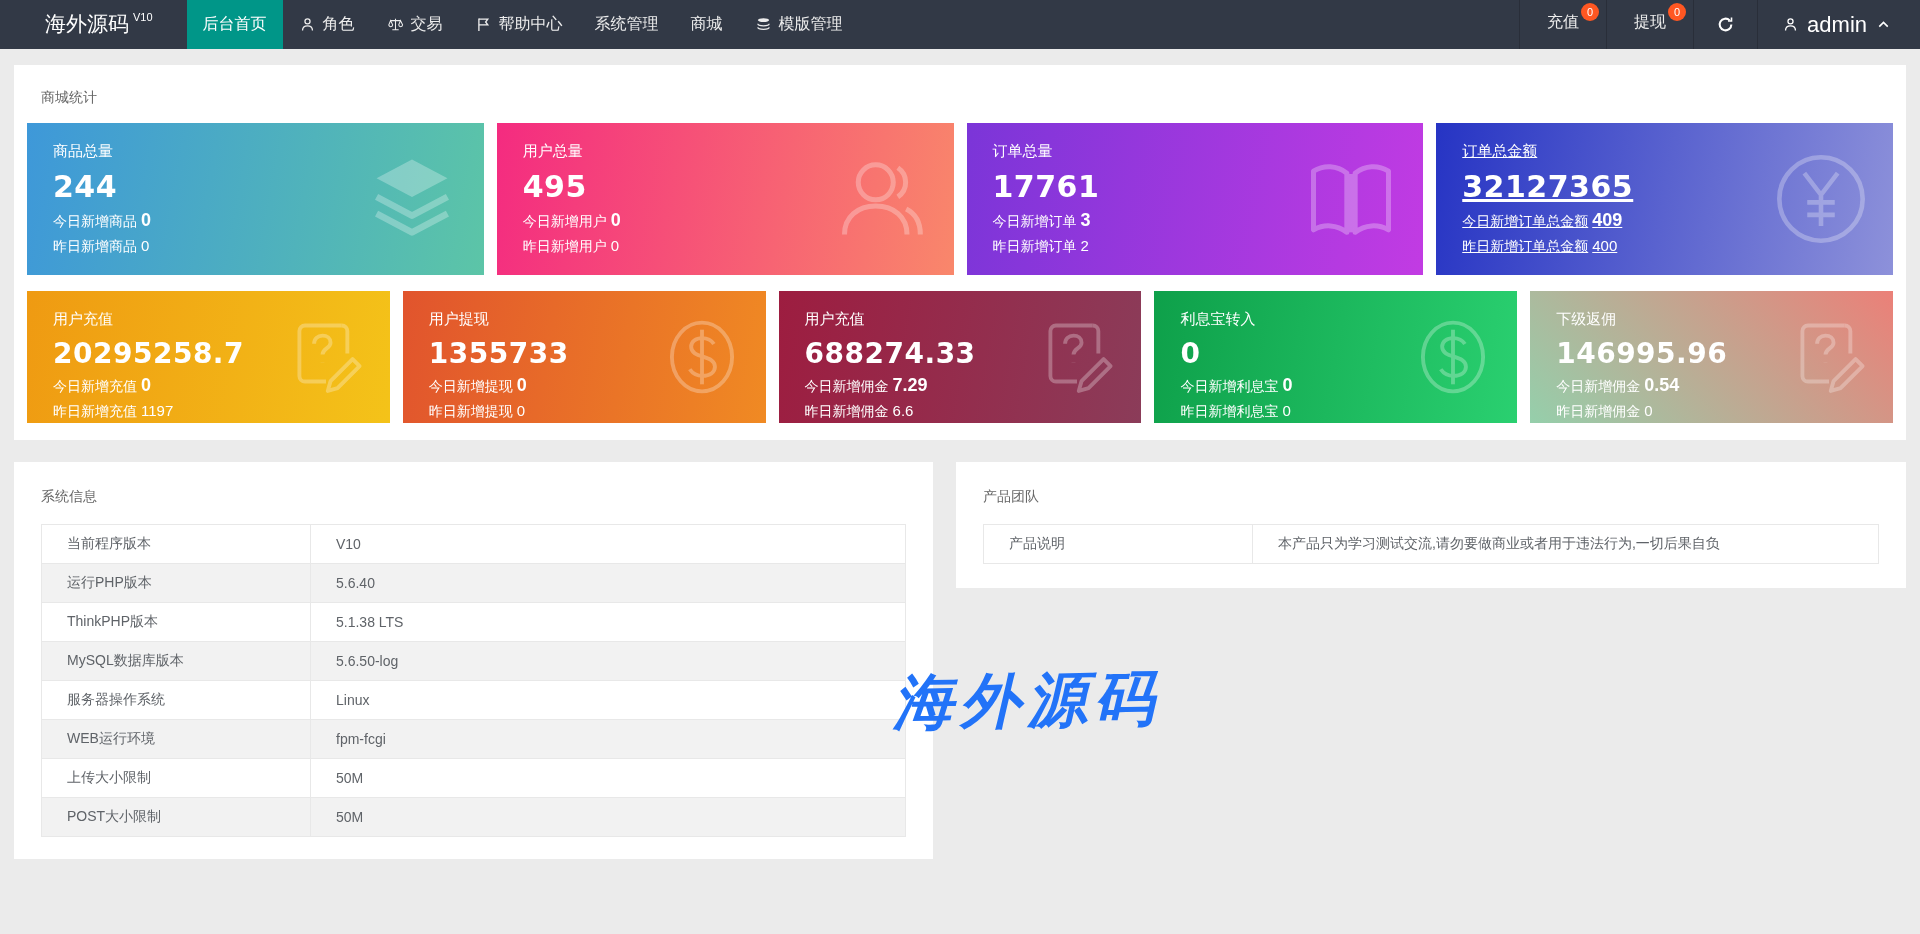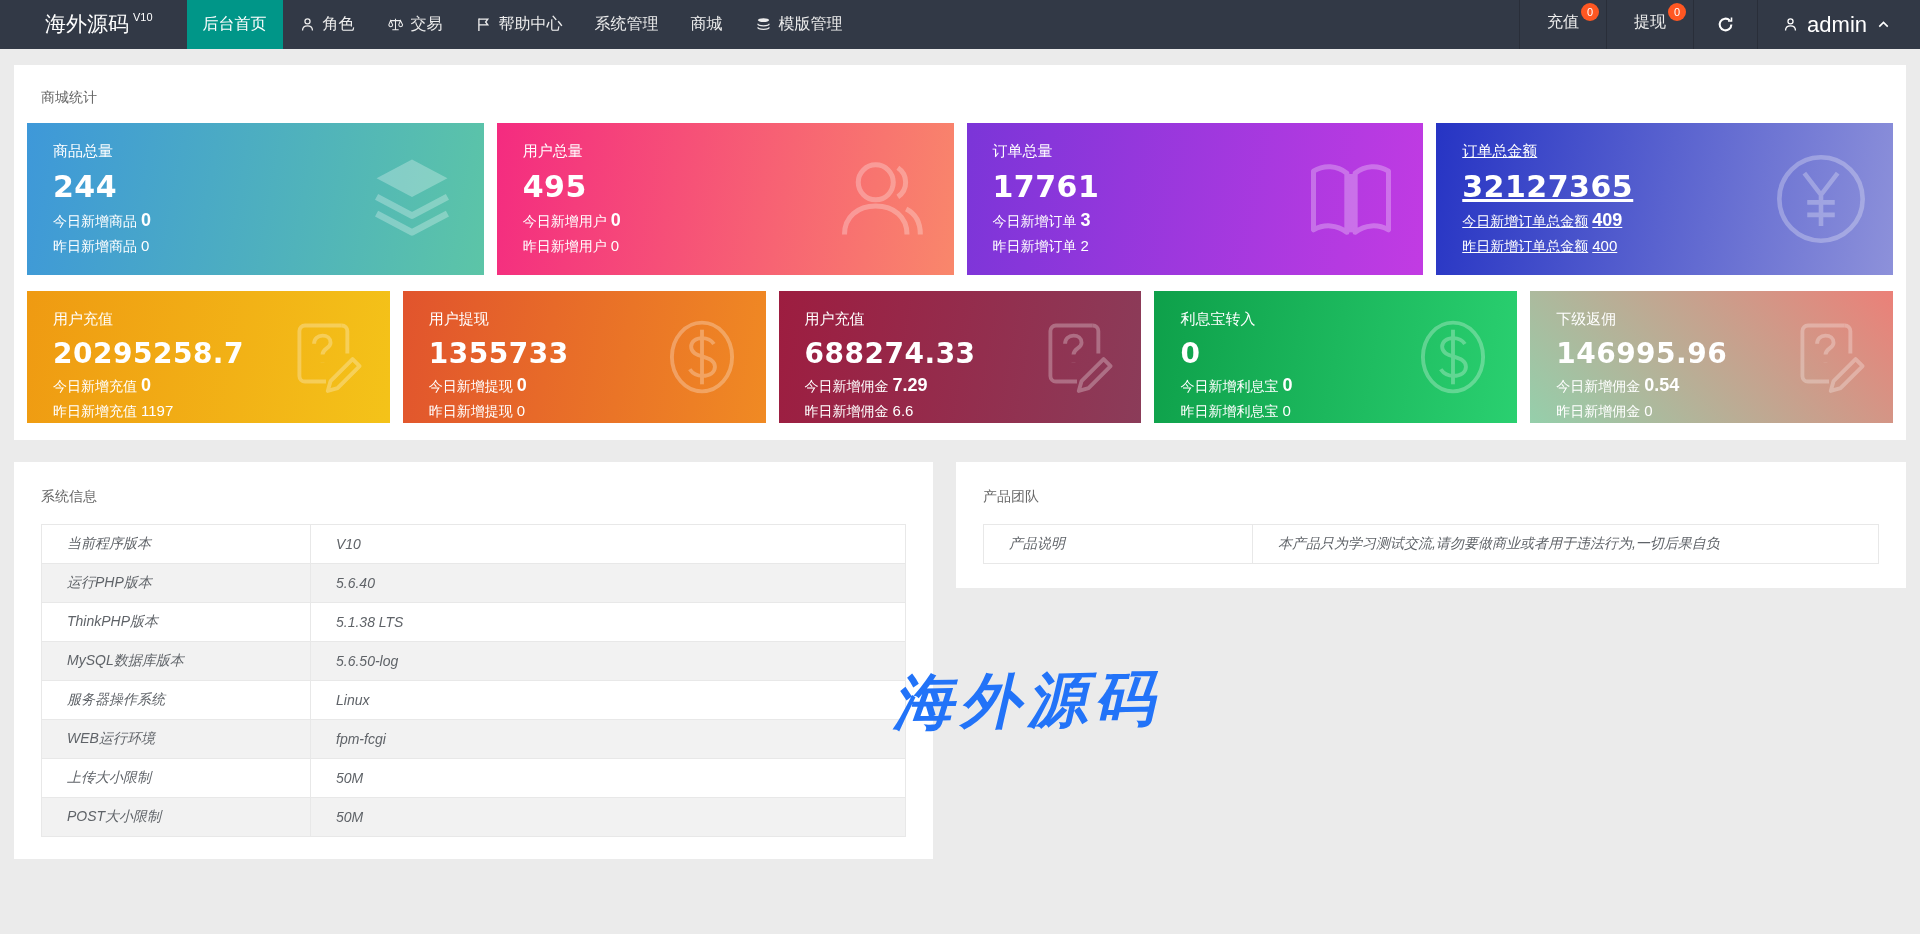--- a/index.html
+++ b/index.html
@@ -49,21 +49,21 @@
   .today-val { font-weight:bold; font-size:18px; margin-left:4px; }
   .yest-val { font-size:15px; margin-left:4px; }
   .card-icon { position:absolute; right:22px; top:50%; transform:translateY(-50%); opacity:.28; color:#fff; }
   .card-icon svg { display:block; width:100px; height:100px; }
   .row2 .card-icon svg { width:84px; height:84px; }
 
   .bottom-row { display:flex; gap:23px; align-items:flex-start; }
   .system-panel { flex:0 0 919px; padding:26px 27px 22px; }
   .team-panel { flex:1; padding:26px 27px 24px; }
   .info-table { width:100%; border-collapse:collapse; margin-top:18px; font-size:14px; color:#5f6368; }
-  .info-table td { border:1px solid #e8e8e8; height:39px; padding:0 10px 0 25px; font-weight:400;font-style:italic; }
+  .info-table td { border:1px solid #e8e8e8; height:39px; padding:0 10px 0 25px; font-weight:400; }
   .info-table td.label { width:269px; }
   .info-table tr:nth-child(even) { background:#f2f2f2; }
 
   .watermark { position:absolute; left:893px; top:612px; z-index:10; pointer-events:none;
     font-family:"DejaVu Serif","Liberation Serif",serif; font-style:italic; font-weight:bold;
     font-size:60px; letter-spacing:7px; color:#2273f8; transform:rotate(-1deg); }
 </style>
 </head>
 <body>
 

